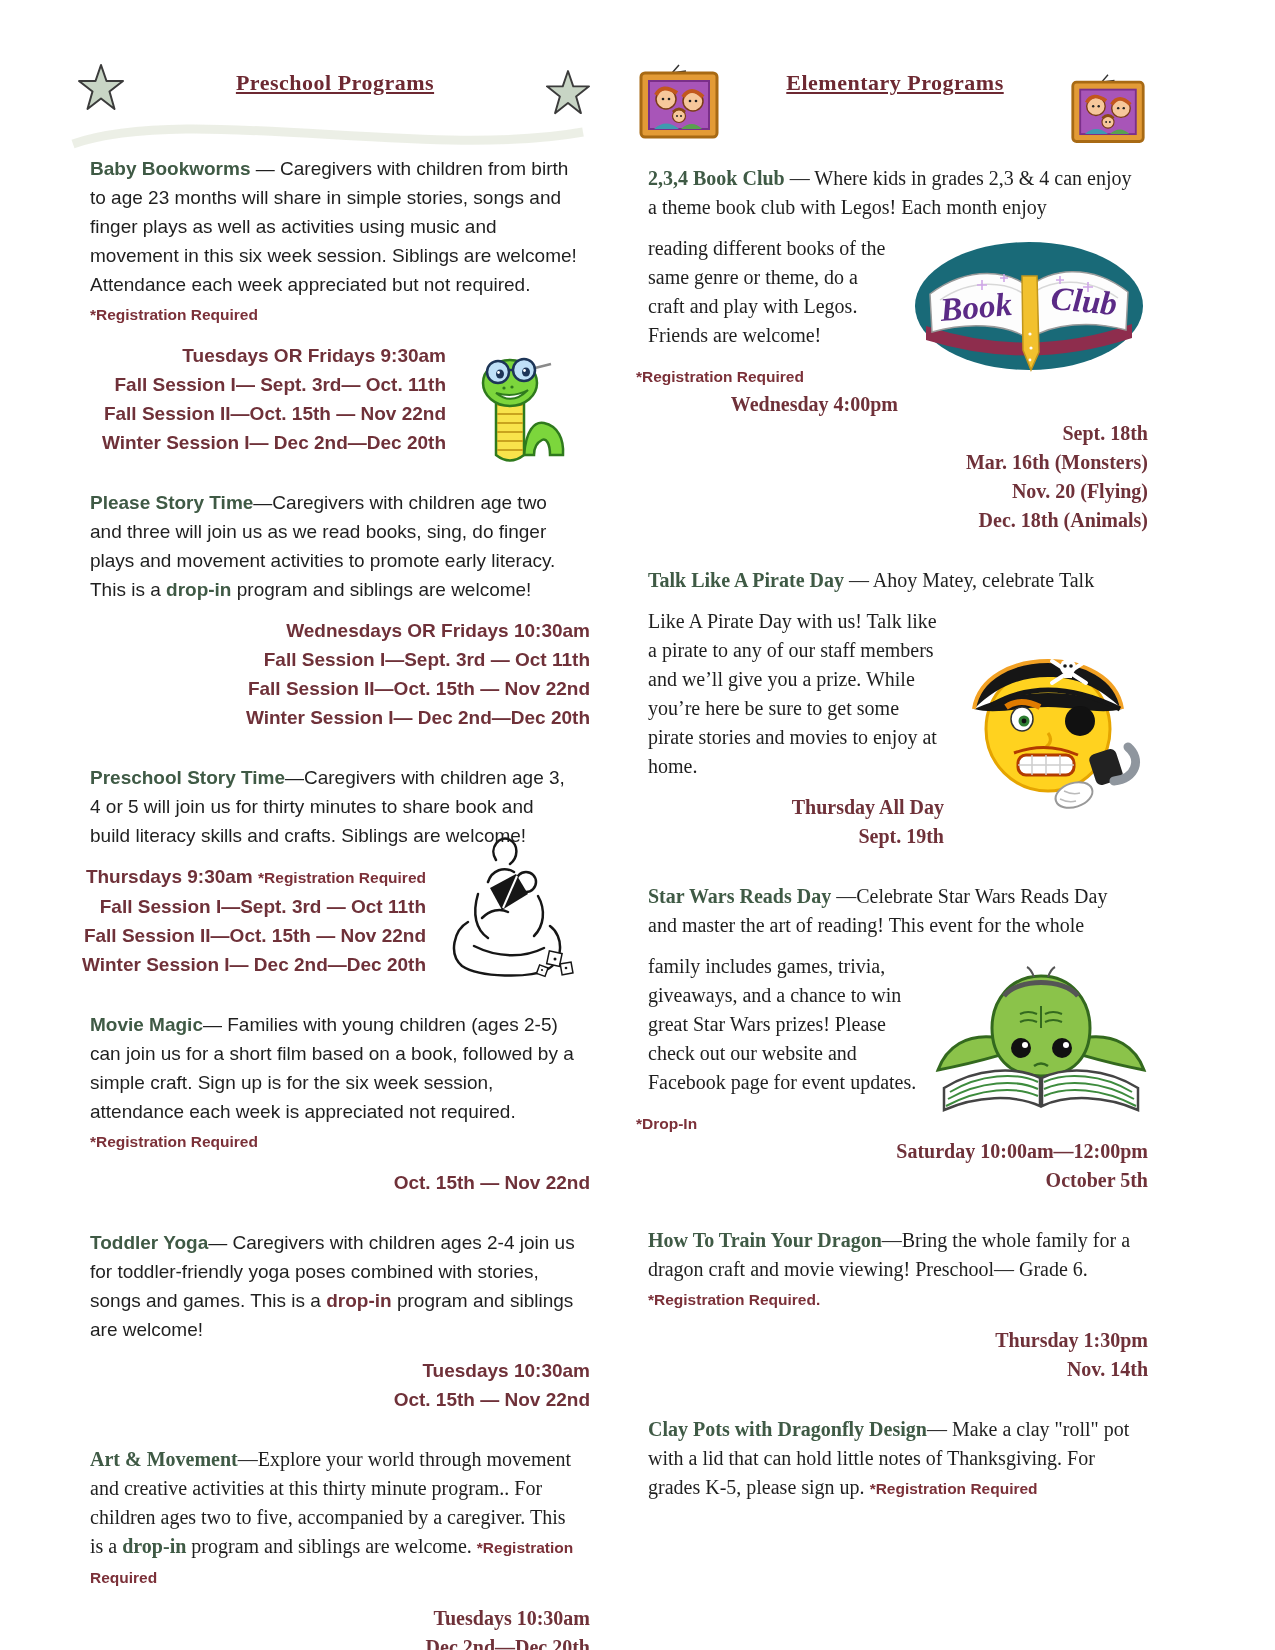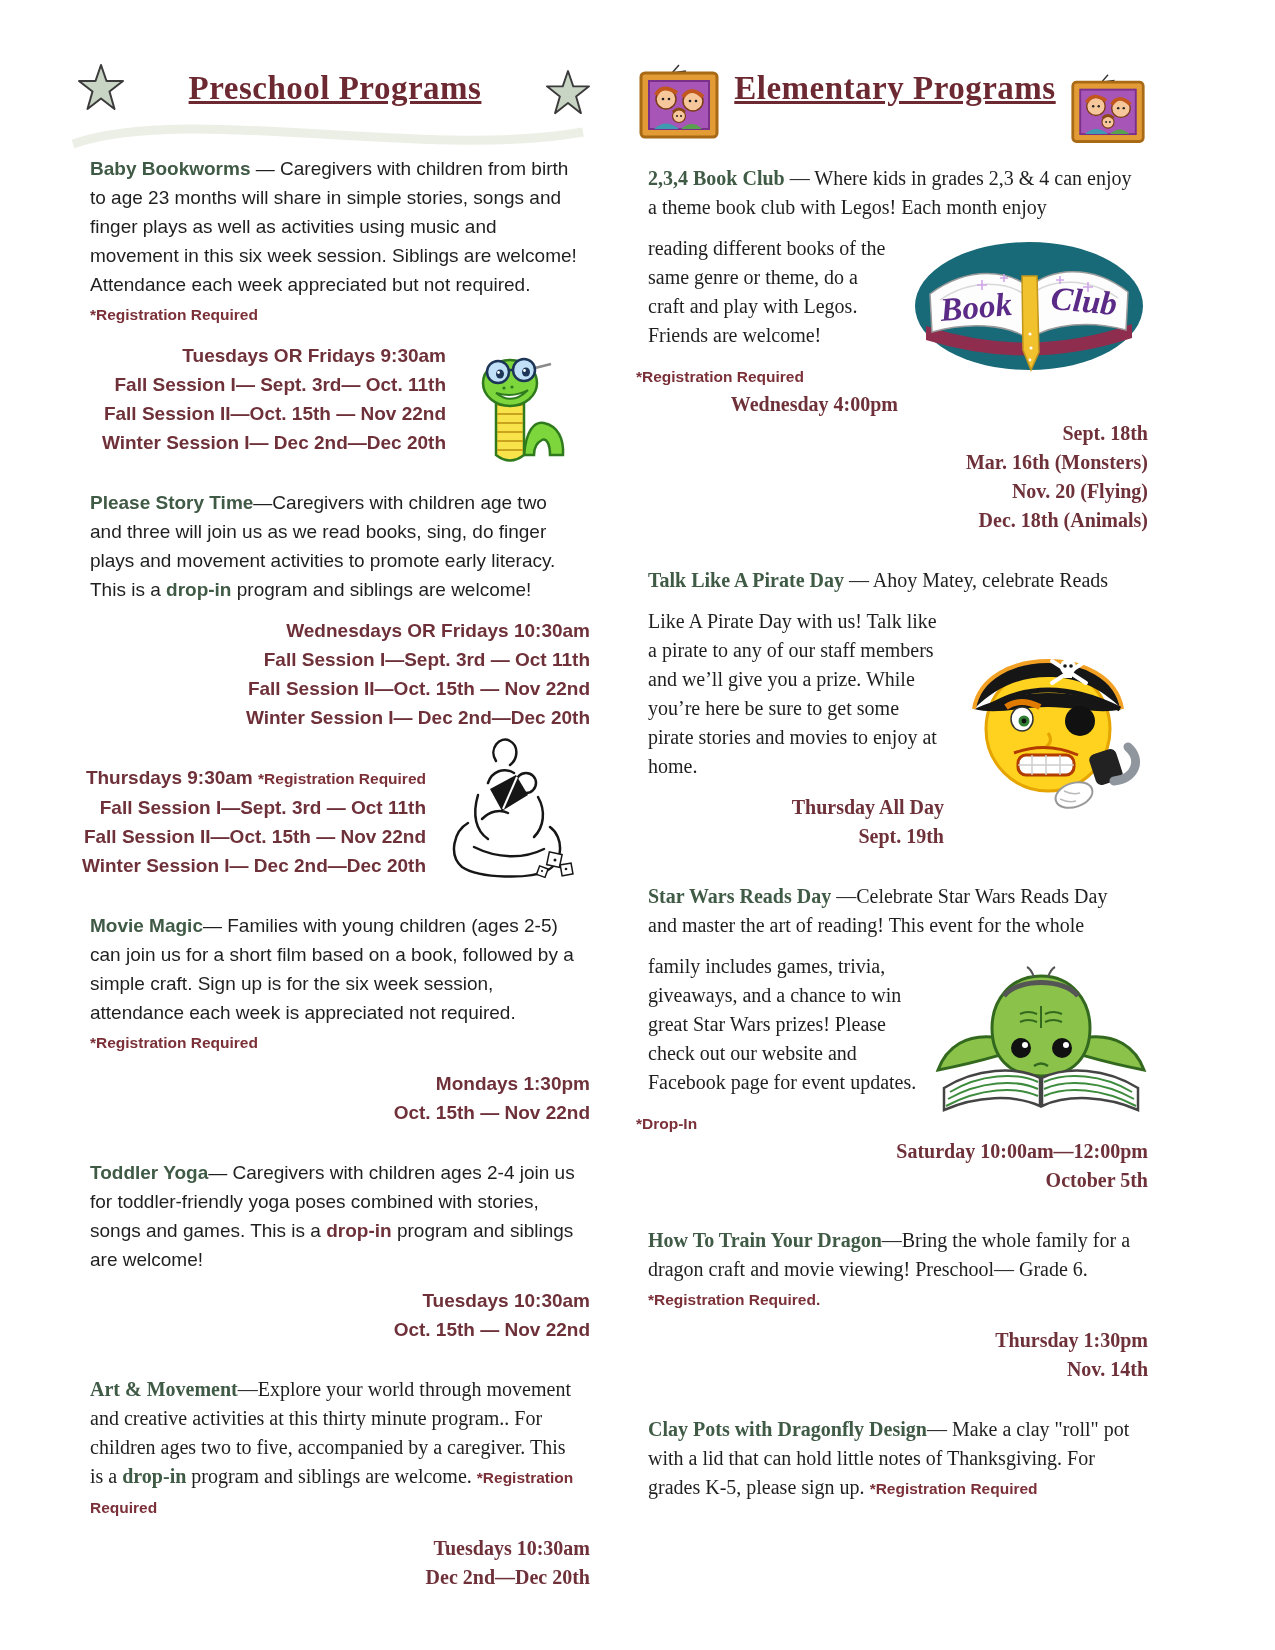--- a/index.html
+++ b/index.html
@@ -19,21 +19,21 @@
   }
   .columns{display:flex;gap:46px;}
   .col{width:512px;position:relative;}
   .col-header{
     display:flex;align-items:flex-start;justify-content:space-between;
     margin-bottom:12px;position:relative;min-height:80px;
   }
   .col-header .swoosh{position:absolute;left:-10px;top:52px;z-index:0;}
   .coltitle{
     font-family:"Liberation Serif","DejaVu Serif",serif;
-    font-size:33px;font-weight:bold;color:var(--maroon);
+    font-size:22px;font-weight:bold;color:var(--maroon);
     text-decoration:underline;margin:8px 0 0;z-index:1;
     letter-spacing:.5px;
   }
   .hicon{display:inline-block;z-index:1;}
   .hicon.star2{margin-top:6px;}
   .hicon.frame2{margin-top:10px;}
 
   .program{margin-bottom:31px;clear:both;}
   .f-sans{font-family:"Liberation Sans","DejaVu Sans",sans-serif;font-size:19px;line-height:29px;}
   .f-serif{font-family:"Liberation Serif","DejaVu Serif",serif;font-size:20px;line-height:29px;}
@@ -119,20 +119,21 @@
             <div class="wrap">
               <div class="sched">
                 <div class="line"><span class="s-sched">Wednesdays OR Fridays  10:30am</span></div>
                 <div class="line"><span class="s-sched">Fall Session I—Sept. 3rd — Oct 11th</span></div>
                 <div class="line"><span class="s-sched">Fall Session II—Oct. 15th — Nov 22nd</span></div>
                 <div class="line"><span class="s-sched">Winter Session I— Dec 2nd—Dec 20th</span></div>
               </div>
             </div>
           </section>
           <section class="program f-sans">
+            <p class="desc"><span class="s-name">Preschool Story Time</span><span class="s-body">—Caregivers with children age 3, 4 or 5 will join us for thirty minutes to share book and build literacy skills  and crafts. Siblings are welcome!</span></p>
             <div class="wrap">
               <div class="icon icon-storytime-icon"><svg width="140" height="156" viewBox="0 0 140 156">
   <g fill="none" stroke="#161616" stroke-width="2.5" stroke-linecap="round">
     <path d="M30 96 C16 104 10 128 24 140 C42 152 92 152 108 144 C126 136 126 110 112 100"></path>
     <path d="M58 34 C50 22 62 8 72 14 C81 19 80 32 72 38"></path>
     <path d="M50 56 C54 44 66 40 76 46"></path>
     <circle cx="88" cy="56" r="10"></circle>
     <path d="M40 68 C34 88 38 104 50 112"></path>
     <path d="M100 70 C108 84 106 100 96 110"></path>
     <path d="M36 120 C60 132 86 132 106 122"></path>
@@ -154,21 +155,20 @@
                 <div class="line"><span class="s-sched">Fall Session I—Sept. 3rd — Oct 11th</span></div>
                 <div class="line"><span class="s-sched">Fall Session II—Oct. 15th — Nov 22nd</span></div>
                 <div class="line"><span class="s-sched">Winter Session I— Dec 2nd—Dec 20th</span></div>
               </div>
             </div>
           </section>
           <section class="program f-sans">
             <p class="desc"><span class="s-name">Movie Magic</span><span class="s-body">— Families with young children (ages 2-5) can join us for a short film based on a book,  followed by a simple craft.   Sign up is for the six week session, attendance each week is appreciated not required.  </span><span class="s-note">*Registration Required</span></p>
             <div class="wrap">
               <div class="sched">
-                <div class="line"><span class="s-sched">Mondays 1:30pm</span></div>
                 <div class="line"><span class="s-sched">Oct. 15th — Nov 22nd</span></div>
               </div>
             </div>
           </section>
           <section class="program f-sans">
             <p class="desc"><span class="s-name">Toddler Yoga</span><span class="s-body">— Caregivers with children ages 2-4 join us for toddler-friendly yoga poses combined with stories, songs and games.   This is a </span><span class="s-em2">drop-in</span><span class="s-body"> program and siblings are welcome!</span></p>
             <div class="wrap">
               <div class="sched">
                 <div class="line"><span class="s-sched">Tuesdays 10:30am</span></div>
                 <div class="line"><span class="s-sched">Oct. 15th — Nov 22nd</span></div>
@@ -264,21 +264,21 @@
               <div class="sched">
                 <div class="line"><span class="s-sched">Wednesday 4:00pm</span></div>
                 <div class="line"><span class="s-sched">Sept. 18th</span></div>
                 <div class="line"><span class="s-sched">Mar. 16th (Monsters)</span></div>
                 <div class="line"><span class="s-sched">Nov. 20 (Flying)</span></div>
                 <div class="line"><span class="s-sched">Dec. 18th (Animals)</span></div>
               </div>
             </div>
           </section>
           <section class="program f-serif">
-            <p class="desc"><span class="s-name">Talk Like A Pirate Day</span><span class="s-body"> — Ahoy Matey, celebrate Reads</span></p>
+            <p class="desc"><span class="s-name">Talk Like A Pirate Day</span><span class="s-body"> — Ahoy Matey, celebrate Talk</span></p>
             <div class="wrap">
               <div class="icon icon-pirate-icon"><svg width="192" height="204" viewBox="0 0 192 204">
   <circle cx="92" cy="118" r="62" fill="#ffd21f" stroke="#e5a400" stroke-width="3"></circle>
   <path d="M18 98 C28 34 156 34 166 98 C144 76 120 66 92 66 C64 66 40 76 18 98 Z" fill="#161616"></path>
   <path d="M18 98 C40 88 64 82 92 82 C120 82 144 88 166 98 C144 104 120 96 92 96 C64 96 40 104 18 98 Z" fill="#161616"></path>
   <path d="M18 98 C28 34 156 34 166 98" fill="none" stroke="#f2a124" stroke-width="4"></path>
   <g>
     <circle cx="112" cy="56" r="8" fill="#fff"></circle>
     <rect x="108" y="62" width="8" height="5" fill="#fff"></rect>
     <g stroke="#fff" stroke-width="4" stroke-linecap="round">

